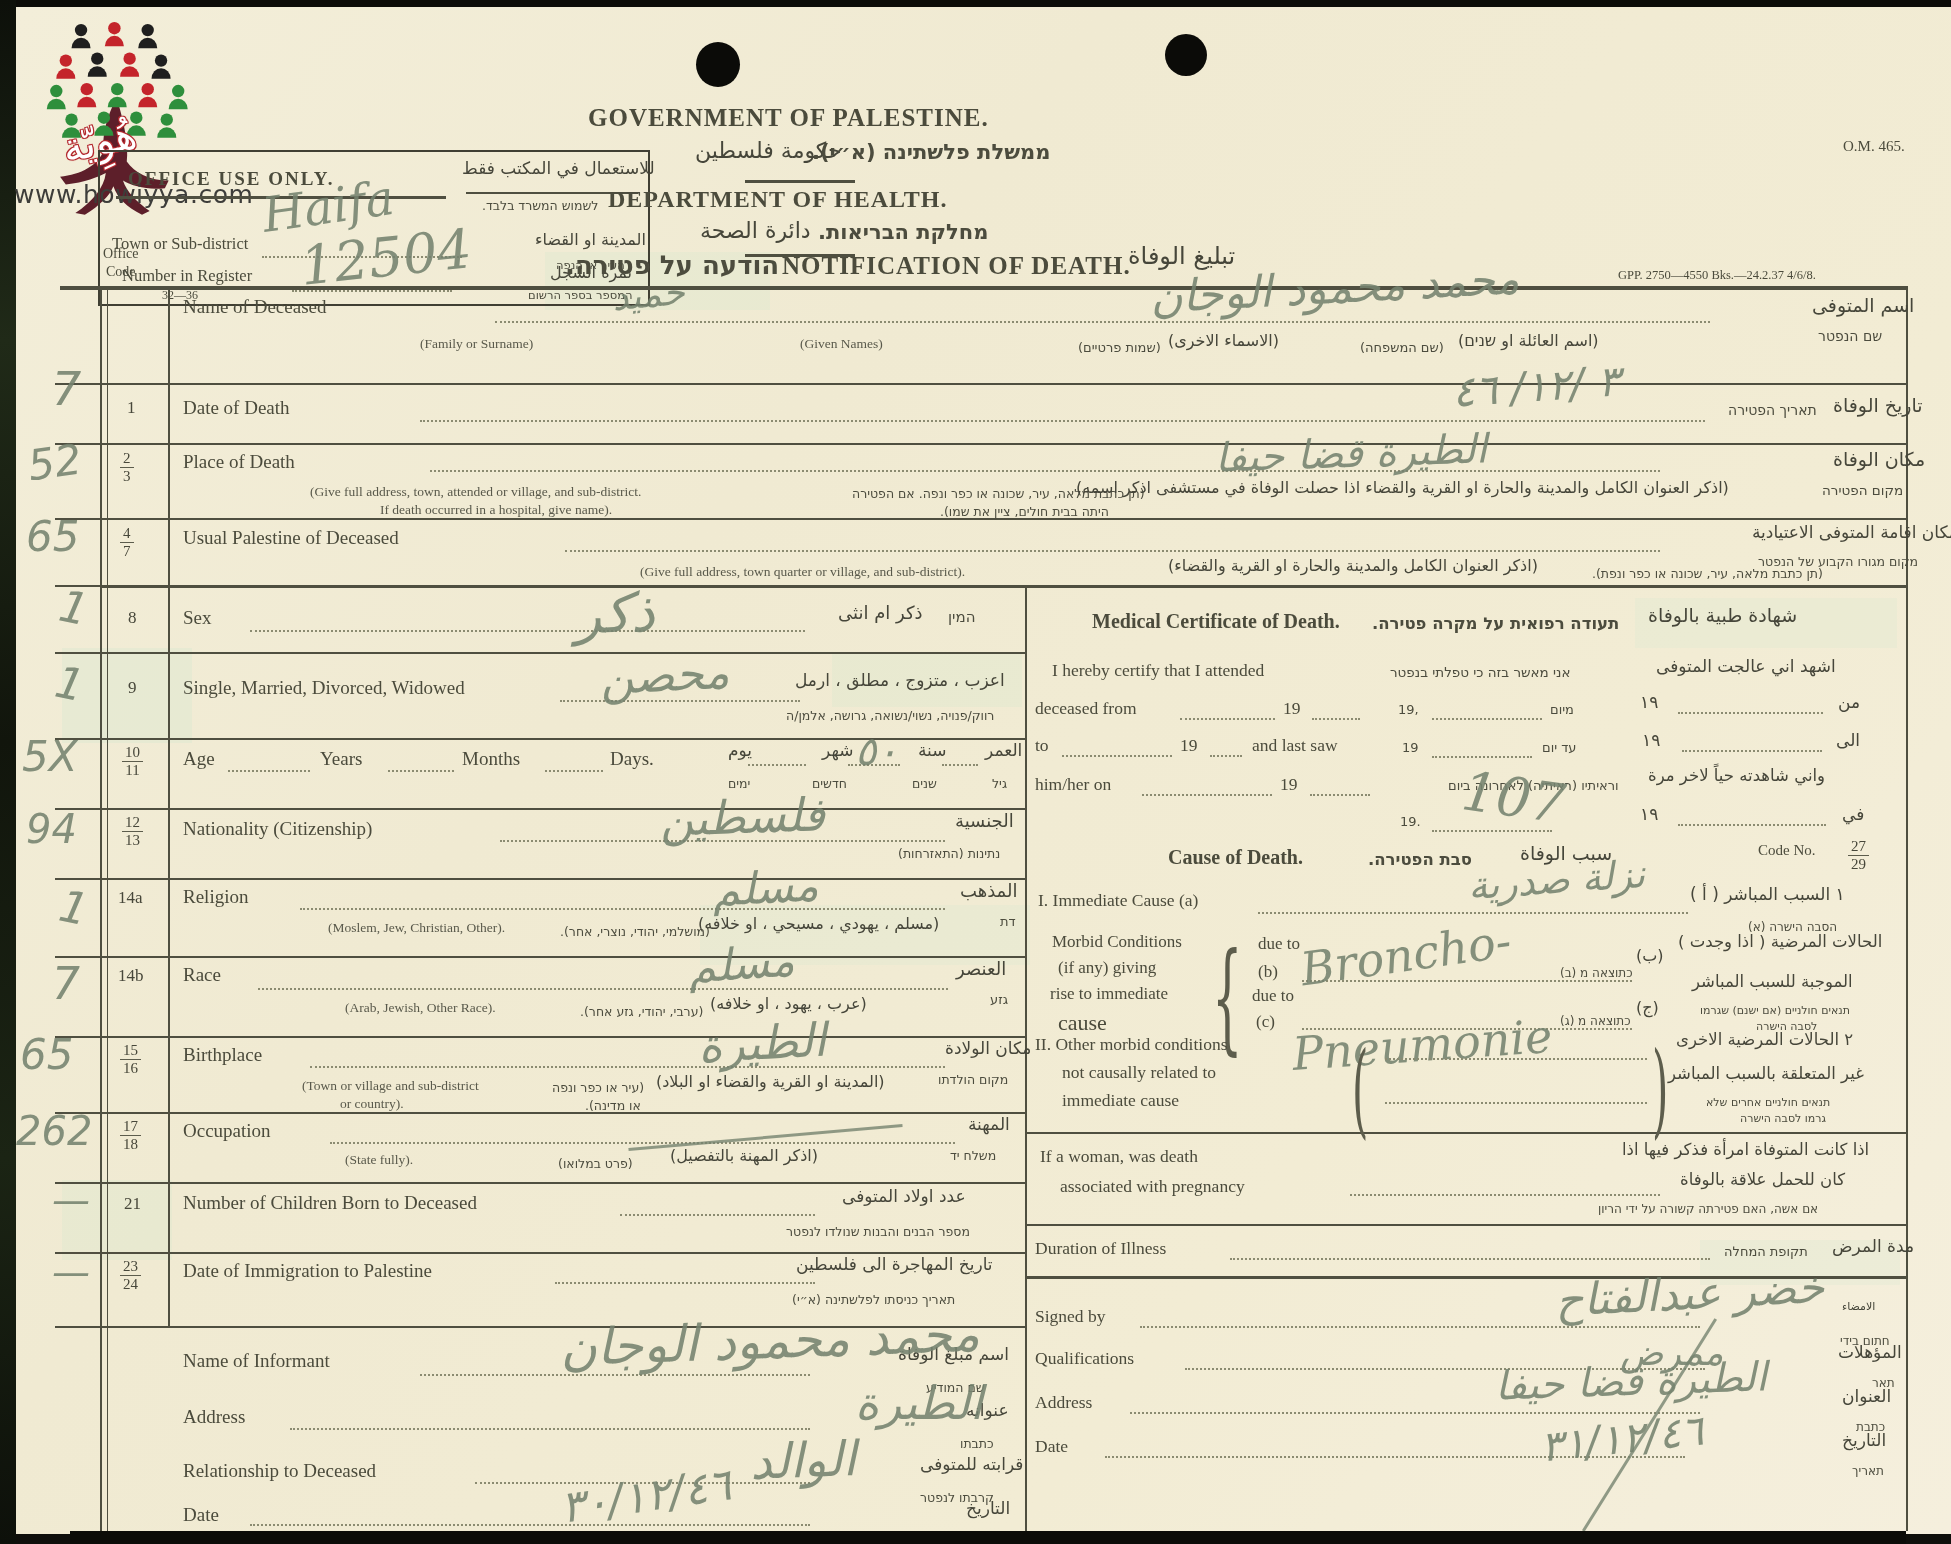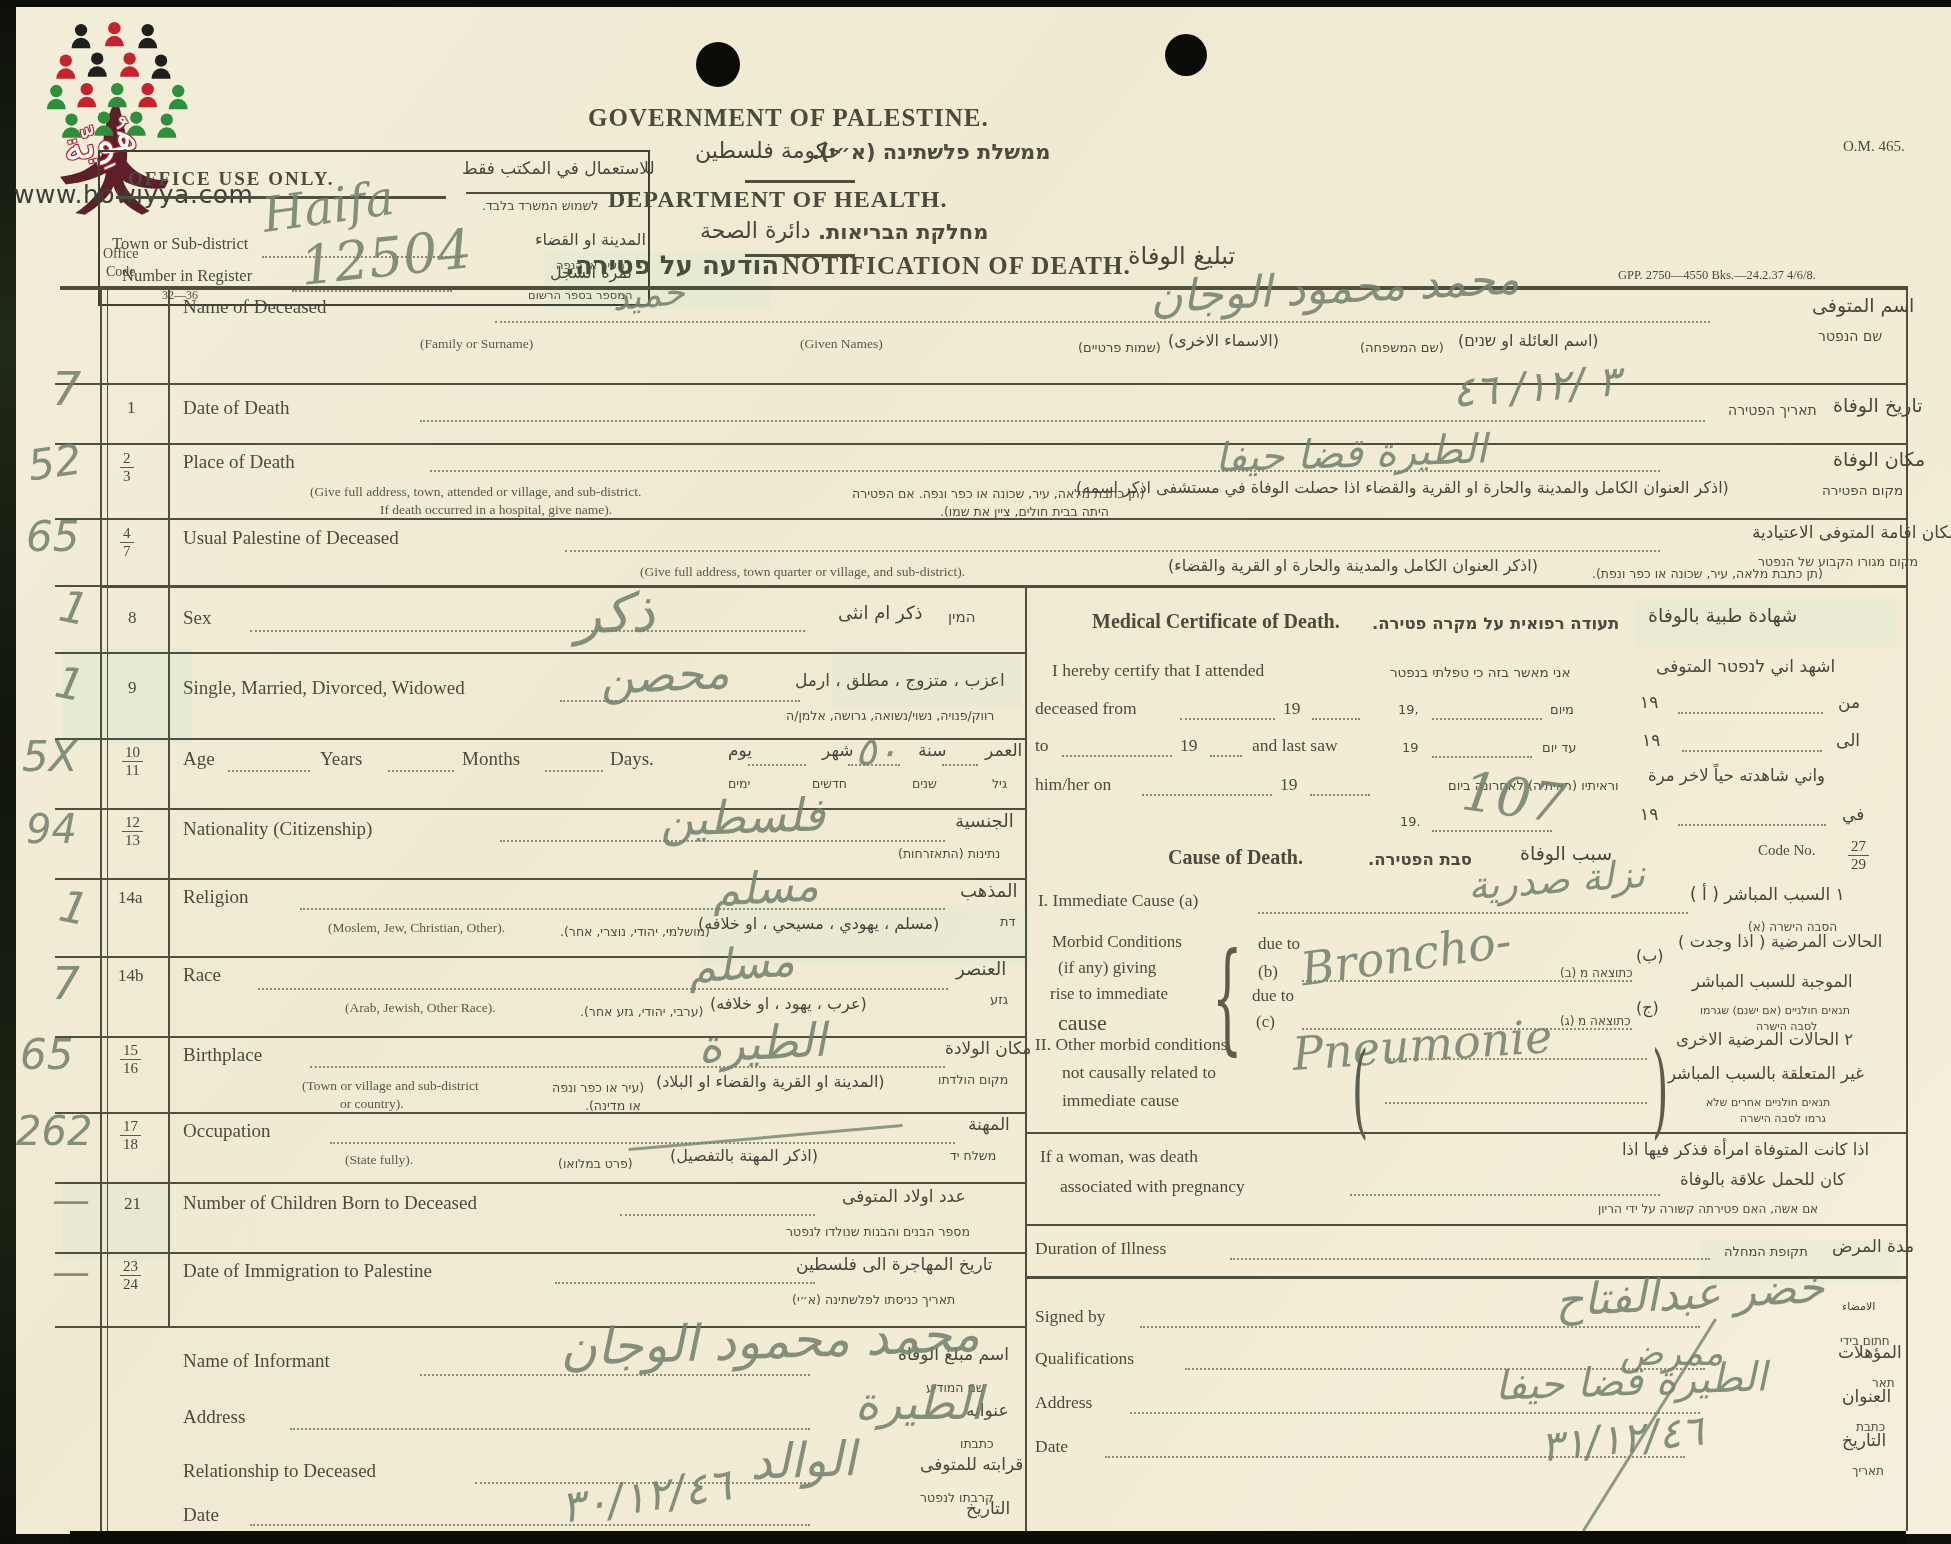--- a/index.html
+++ b/index.html
@@ -345,21 +345,21 @@
   <span class="abs en" style="left:183px;top:1504px">Date</span>
   <div class="dot" style="left:250px;top:1524px;width:560px"></div>
   <span class="abs ar" style="left:966px;top:1498px;font-size:17px">التاريخ</span>
   <span class="abs hw" style="left:560px;top:1470px;font-size:44px;transform:rotate(-8deg)">٣٠/١٢/٤٦</span>
 
   <span class="abs en b" style="left:1092px;top:610px;font-size:20px">Medical Certificate of Death.</span>
   <span class="abs he b" style="left:1372px;top:614px;font-size:16.5px">תעודה רפואית על מקרה פטירה.</span>
   <span class="abs ar" style="left:1648px;top:604px;font-size:19px">شهادة طبية بالوفاة</span>
   <span class="abs en" style="left:1052px;top:660px;font-size:17.5px">I hereby certify that I attended</span>
   <span class="abs he" style="left:1390px;top:664px;font-size:13.5px">אני מאשר בזה כי טפלתי בנפטר</span>
-  <span class="abs ar" style="left:1656px;top:656px;font-size:17px">اشهد اني לנפטר المتوفى</span>
+  <span class="abs ar" style="left:1656px;top:656px;font-size:17px">اشهد اني عالجت المتوفى</span>
 
   <span class="abs en" style="left:1035px;top:698px;font-size:17.5px">deceased from</span>
   <div class="dot" style="left:1180px;top:718px;width:95px"></div>
   <span class="abs en" style="left:1283px;top:698px;font-size:17.5px">19</span>
   <div class="dot" style="left:1312px;top:718px;width:48px"></div>
   <span class="abs he" style="left:1550px;top:702px;font-size:13px">מיום</span>
   <div class="dot" style="left:1432px;top:718px;width:110px"></div>
   <span class="abs he" style="left:1398px;top:702px;font-size:13px">,19</span>
   <span class="abs ar" style="left:1838px;top:692px;font-size:17px">من</span>
   <div class="dot" style="left:1678px;top:712px;width:145px"></div>

